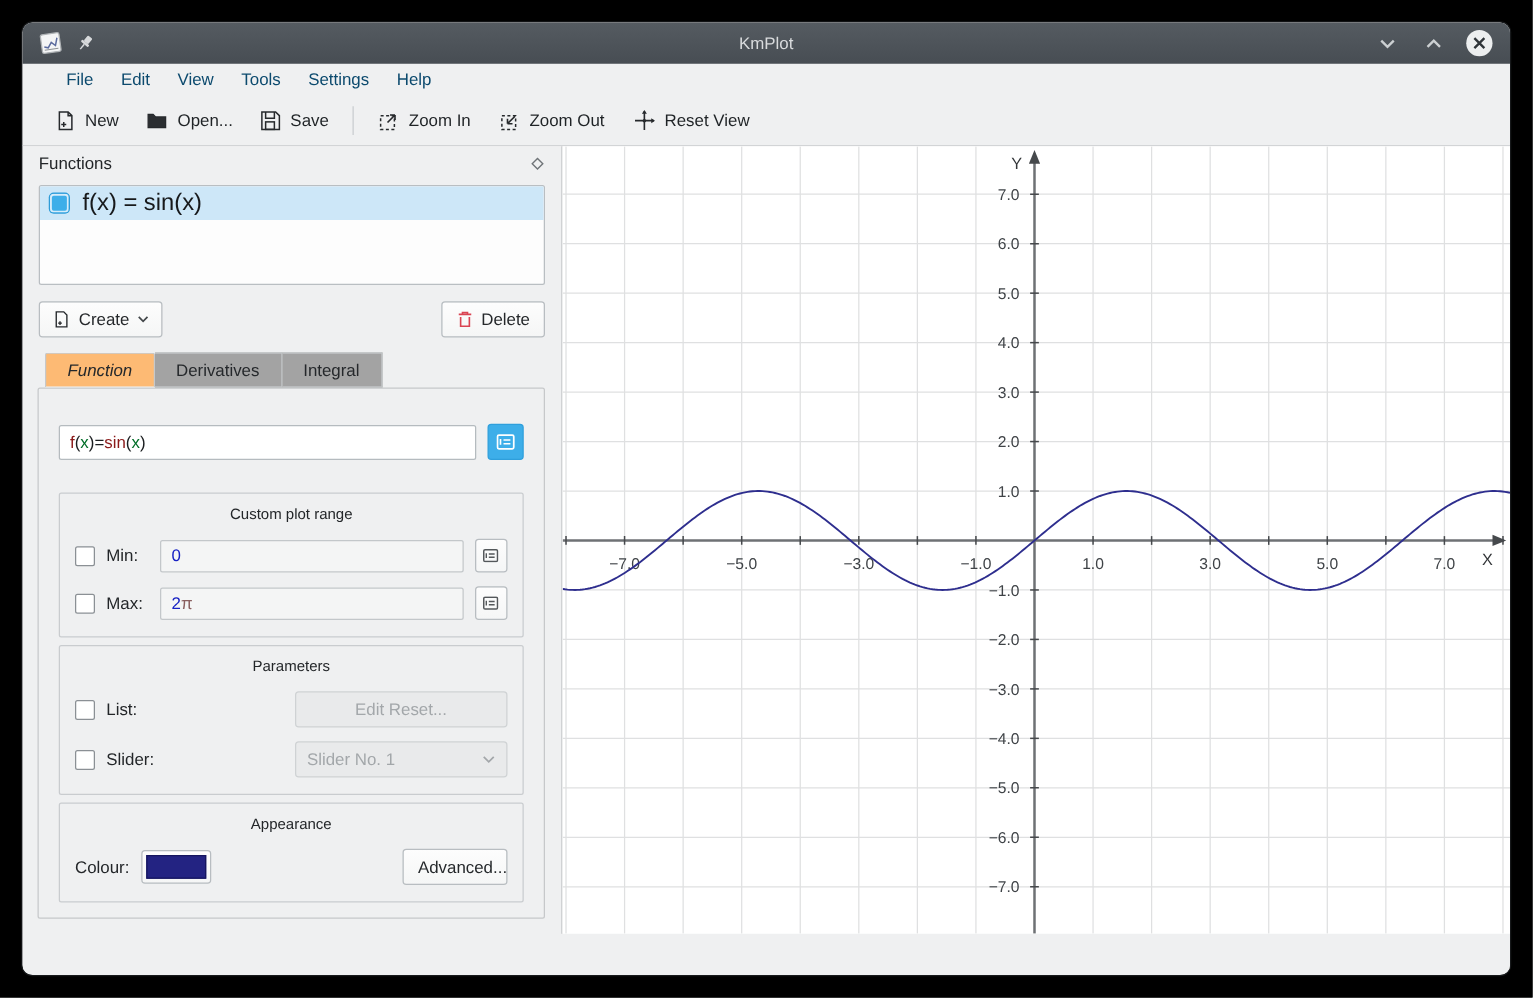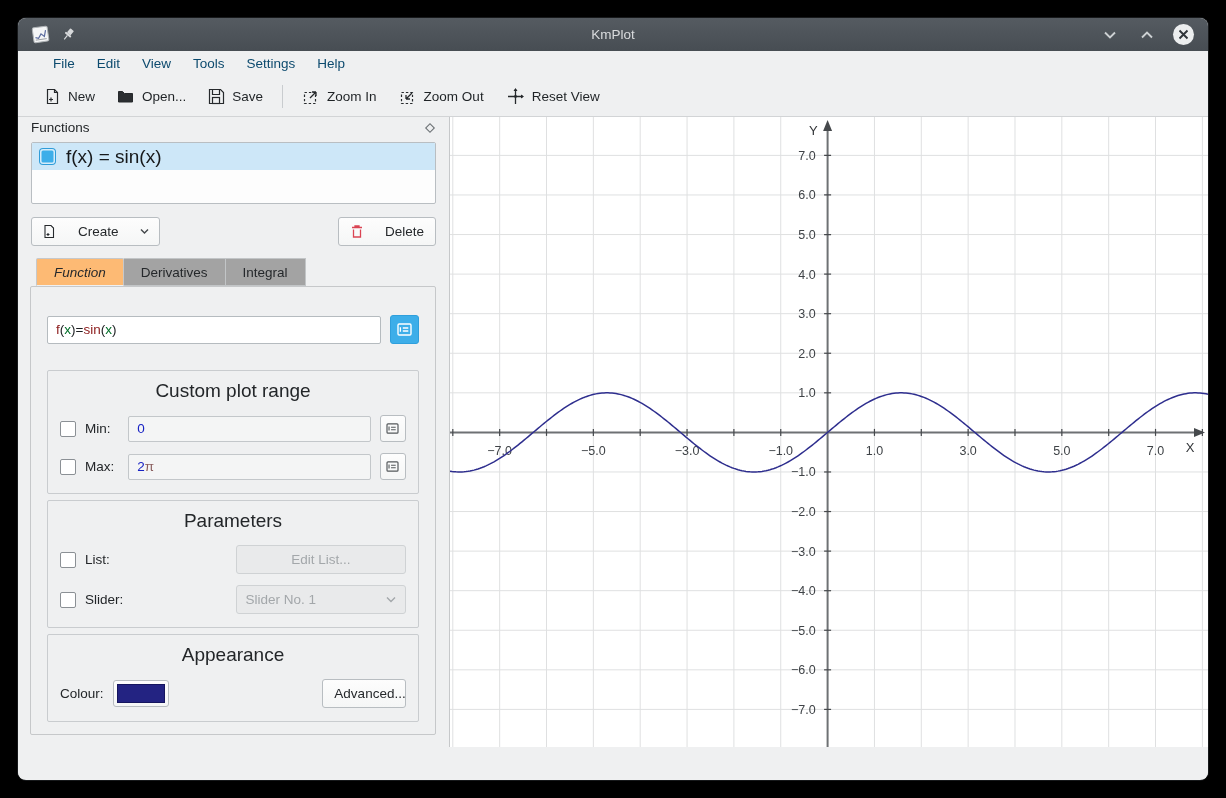--- a/index.html
+++ b/index.html
@@ -48,21 +48,21 @@
   .fn-list { margin:4px 13px 0 13px; height:84px; background:#fdfdfd;
              border:1px solid #b9bec2; border-radius:2px; overflow:hidden; }
   .fn-row { height:27px; display:flex; align-items:center; padding-left:8px;
             background:#cde7f8; cursor:default; }
   .fn-check { width:15px; height:15px; border-radius:3px; background:#3daee9;
               box-shadow:inset 0 0 0 1.5px #d6ecfa, 0 0 0 1px #2f9cd8; flex:none; }
   .fn-label { margin-left:11px; font-size:19px; color:#17191b; }
 
   .dock-btnrow { display:flex; align-items:center; margin:13px 13px 10px 13px; }
   button { font-family:inherit; }
-  .btn { display:inline-flex; align-items:center; justify-content:center; gap:21px;
+  .btn { display:inline-flex; align-items:center; justify-content:center; gap:6px;
          background:linear-gradient(#fdfdfd,#f5f6f6); border:1px solid #b8bdc1;
          border-radius:3px; font-size:13.5px; color:#25282b; cursor:pointer; }
   .btn-create { height:29px; padding:0 10px; }
   .btn-delete { height:29px; padding:0 11px; margin-left:auto; }
   .btn[disabled], .btn.disabled { background:#e9eaeb; border-color:#cfd2d4; color:#a3a7aa; cursor:default; }
 
   .tabs { display:flex; margin:2px 0 0 18px; position:relative; z-index:2; }
   .tab { height:28px; display:flex; align-items:center; padding:0 17px; font-size:13.5px;
          color:#25282b; border:1px solid #c2c5c7; background:#a3a3a3; cursor:pointer; }
   .tab + .tab { border-left:none; }
@@ -76,21 +76,21 @@
   .eq-input { flex:1; height:28px; background:#fff; border:1px solid #b5bbbf; border-radius:2px;
               display:flex; align-items:center; padding-left:8px; font-size:13.5px; }
   .eq-btn { width:29px; height:29px; background:#3daee9; border:1px solid #2f9fdc;
             border-radius:3px; display:flex; align-items:center; justify-content:center; cursor:pointer; }
 
   .tok-fn { color:#8b1a1a; } .tok-var { color:#006e28; } .tok-p { color:#1b1e20; }
   .tok-num { color:#1822c4; } .tok-pi { color:#8a5f5f; }
 
   .group { border:1px solid #c9cccf; border-radius:2px; padding:9px 12px 13px 12px; margin-top:6px; }
   .group.first { margin-top:26px; }
-  .group-title { text-align:center; font-size:19px; color:#232629; margin-bottom:13px; }
+  .group-title { text-align:center; font-size:12px; color:#232629; margin-bottom:13px; }
   .g-row { display:flex; align-items:center; margin-top:11px; }
   .g-row:first-of-type { margin-top:0; }
   .checkbox { width:16px; height:16px; background:#fff; border:1px solid #8b9095;
               border-radius:2px; flex:none; cursor:pointer; }
   .g-label { margin-left:9px; font-size:13.5px; color:#232629; }
   .range-label { width:46px; }
   .param-label { width:154px; }
   .range-input { width:257px; height:26px; background:#f4f5f5; border:1px solid #c3c7ca;
                  border-radius:2px; display:flex; align-items:center; padding-left:8px; font-size:13.5px; }
   .mini-btn { width:28px; height:27px; margin-left:9px; }
@@ -320,21 +320,21 @@
                 </svg>
             </button>
           </div>
         </div>
 
         <div class="group">
           <div class="group-title">Parameters</div>
           <div class="g-row">
             <span class="checkbox"></span>
             <span class="g-label param-label">List:</span>
-            <button class="btn btn-editlist" disabled="">Edit List...</button>
+            <button class="btn btn-editlist" disabled="">Edit Reset...</button>
           </div>
           <div class="g-row">
             <span class="checkbox"></span>
             <span class="g-label param-label">Slider:</span>
             <span class="btn combo disabled">
               <span>Slider No. 1</span>
               <span class="chev icon">
                 <svg width="10" height="7" viewBox="0 0 10 7">
                     <path d="M1 1.5 L5 5.5 L9 1.5" fill="none" stroke="#a3a7aa" stroke-width="1.4"></path>
                   </svg>

